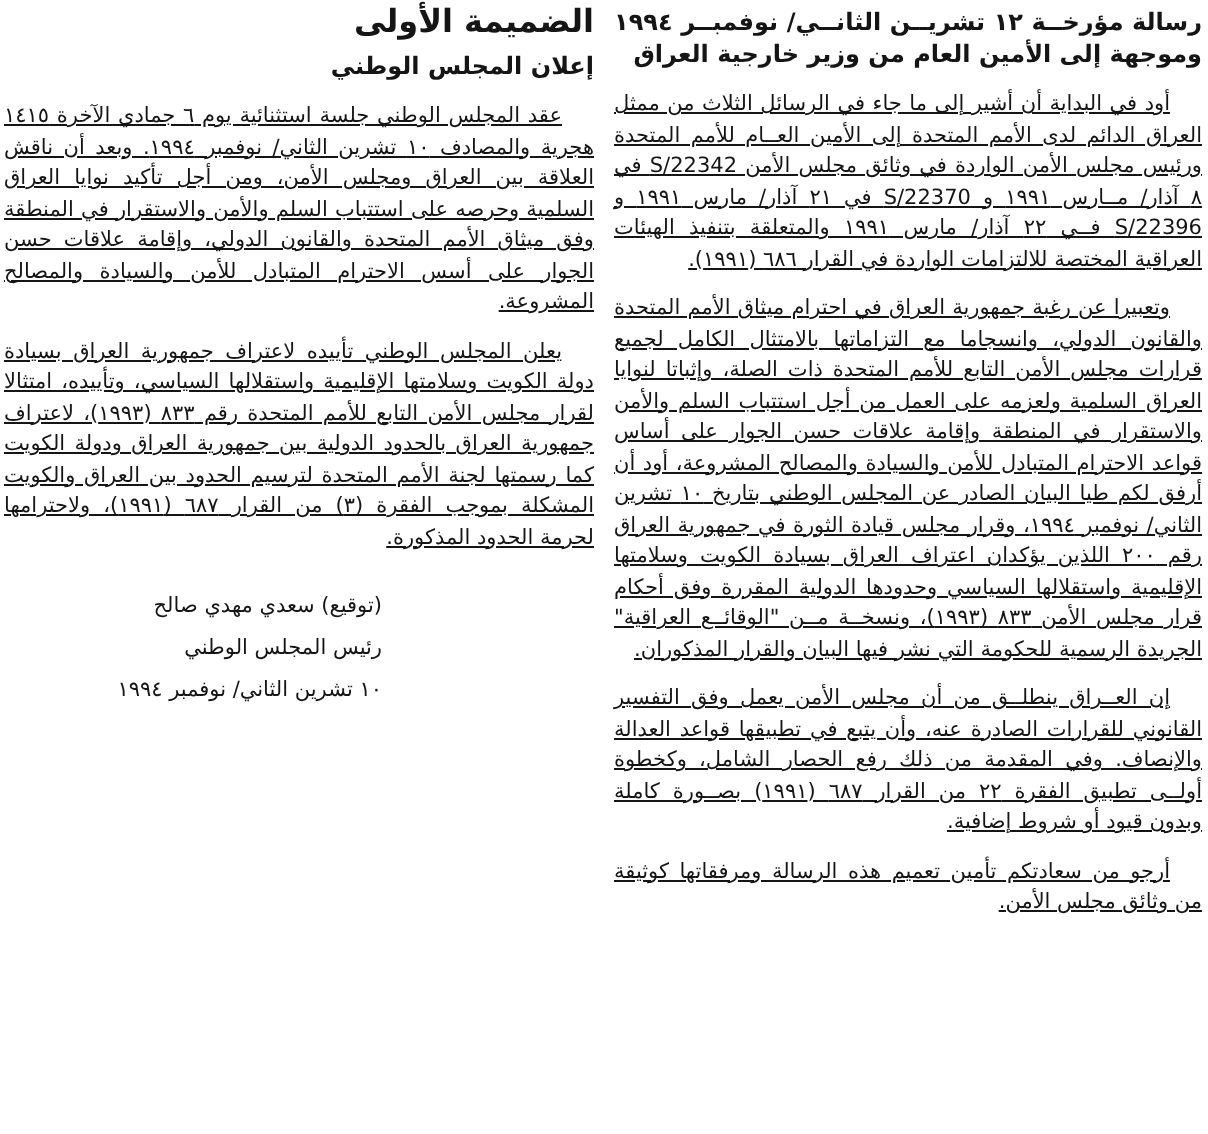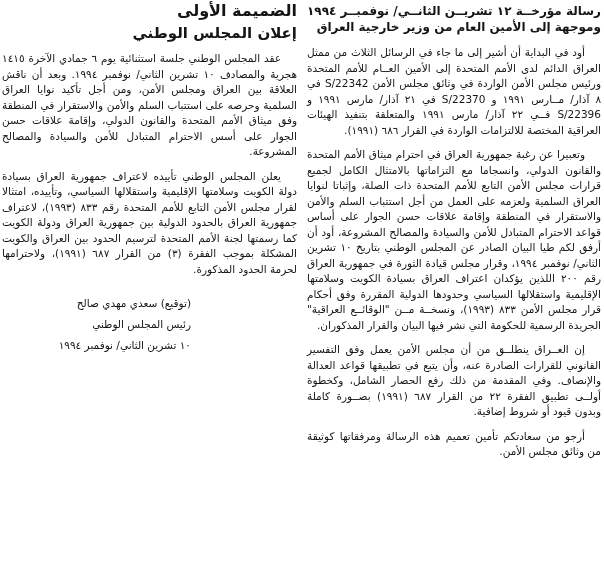--- a/index.html
+++ b/index.html
@@ -39,35 +39,36 @@
     width: 295px;
   }
   .heading {
     font-weight: bold;
     font-size: 16px;
     text-align: right;
     margin: 0 0 7px 0;
   }
   .subheading {
     font-weight: bold;
-    font-size: 15px;
+    font-size: 12px;
     text-align: right;
     margin: 0 0 10px 0;
   }
   .letter-title {
     font-weight: bold;
     font-size: 12px;
     text-align: justify;
     line-height: 16px;
     margin: 0 0 10px 0;
   }
   p.body-para {
     margin: 0 0 9px 0;
     text-align: justify;
     text-indent: 16px;
+    text-decoration: underline;
   }
   .sig-block {
     margin-top: 16px;
   }
   .sig-block .sig-line {
     line-height: 21px;
     white-space: nowrap;
   }
   .sig-attachment {
     margin-right: 142px;

